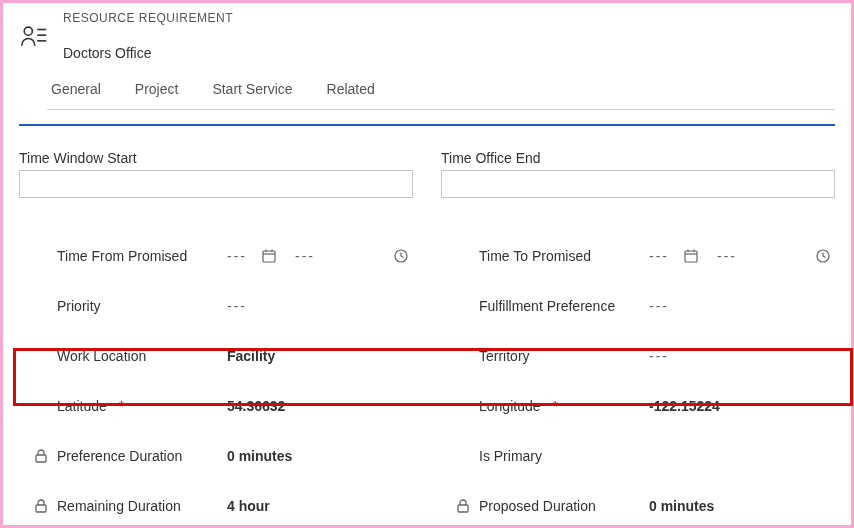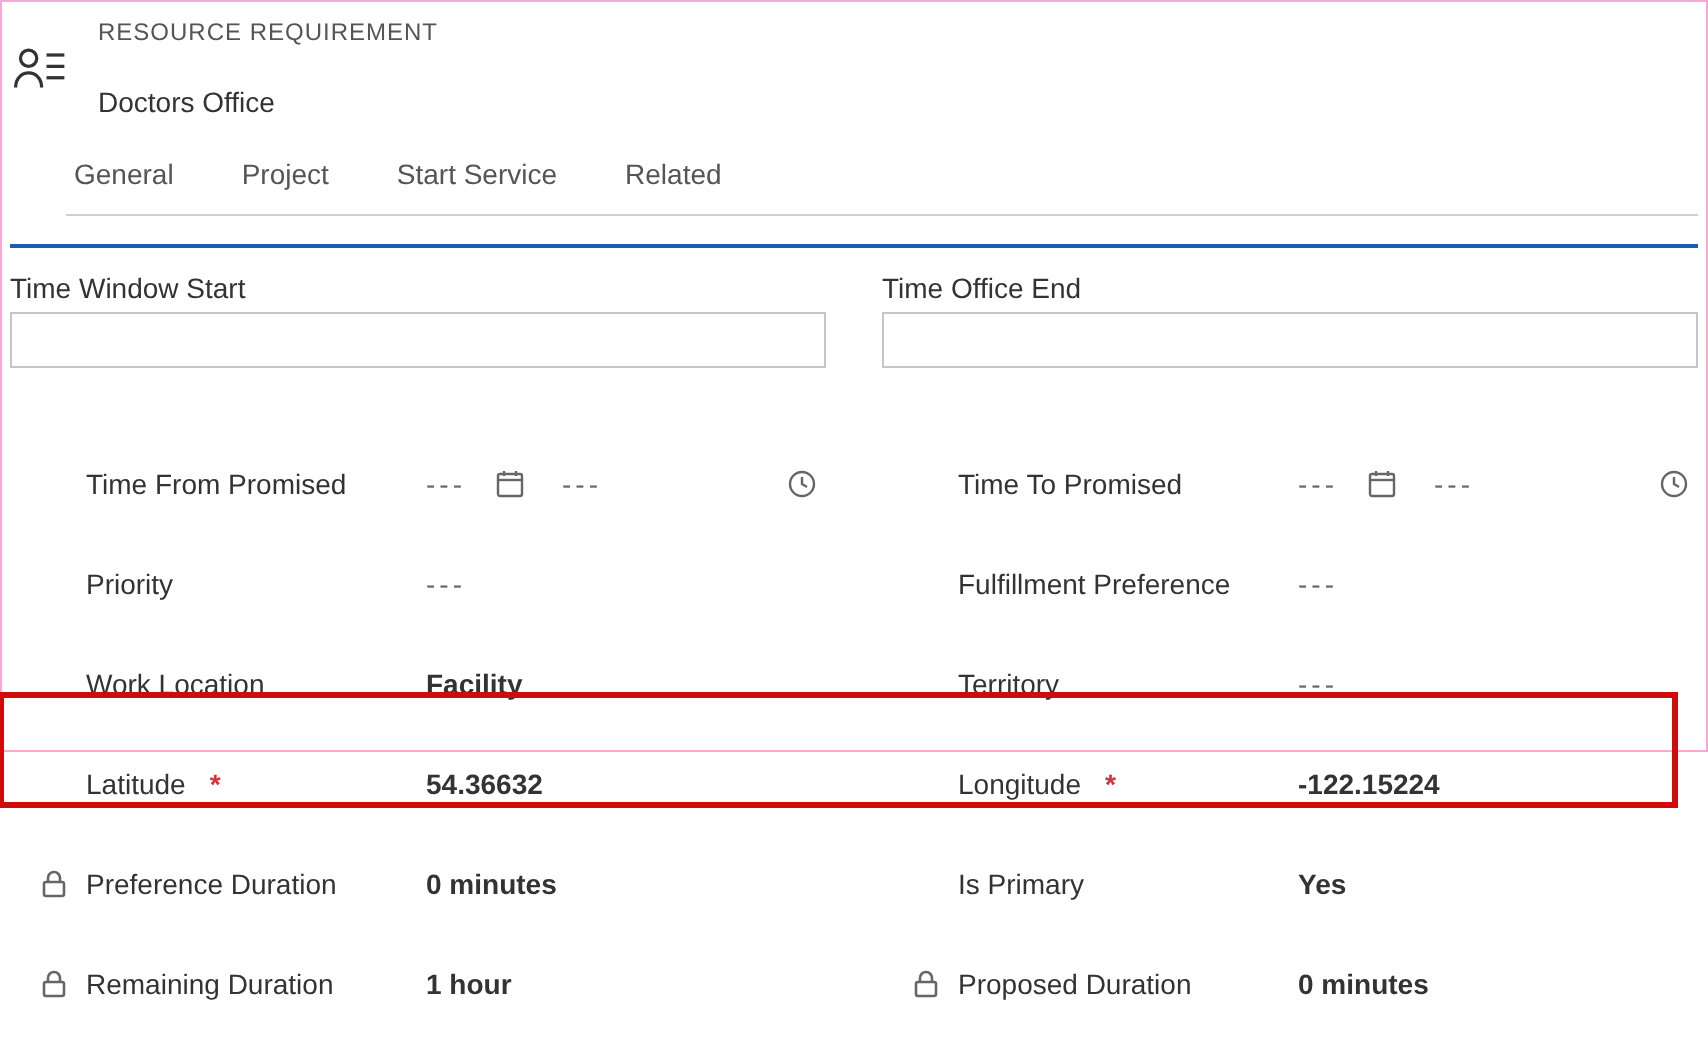--- a/index.html
+++ b/index.html
@@ -5,34 +5,34 @@
   * { box-sizing: border-box; margin: 0; padding: 0; }
   body {
     font-family: "Segoe UI", Arial, sans-serif;
     font-size: 14px;
     color: #333;
     background: #fff;
     width: 854px;
     height: 528px;
     overflow: hidden;
   }
-  .page { border: 1px solid #f9a8d4; padding: 0 4px 12px; height: 376px; }
+  .page { border: 3px solid #f9a8d4; padding: 0 16px 12px; height: 528px; }
   .header { display: flex; align-items: center; padding: 8px 0 10px; }
   .header-icon { width: 30px; height: 30px; margin-right: 14px; display:flex; align-items:center; justify-content:center; color:#333; }
   .header-text { display: flex; flex-direction: column; }
   .entity-type { font-size: 12px; letter-spacing: .5px; color: #555; text-transform: uppercase; }
   .record-title { font-size: 14px; font-weight: 400; color: #333; margin-top: 20px; }
   .tabs { display: flex; gap: 30px; border-bottom: 1px solid #d0d0d0; padding: 0 2px; margin-left: 28px; }
   .tab { padding: 10px 2px 12px; border: none; background: none; font: inherit; color: #555; cursor: pointer; position: relative; }
   .tab.active { color: #333; font-weight: 600; }
   .tab.active::after { content:""; position:absolute; left:0; right:0; bottom:-1px; height:3px; background:#1a5fb4; }
   .tab-underline { height: 2px; background:#1a5fb4; margin: 14px 0 12px; }
   .columns { display: flex; gap: 28px; }
   .col { flex: 1; }
-  .section-label { font-size: 14px; color: #333; margin-bottom: 4px; }
+  .section-label { font-size: 14px; color: #333; margin-bottom: 4px; margin-top: 12px; }
   .section-input { width: 100%; height: 28px; border: 1px solid #c6c6c6; padding: 2px 6px; font: inherit; }
   .fields { margin-top: 16px; }
   .field-row { display: flex; align-items: flex-end; min-height: 50px; padding: 0 4px 0 14px; }
   .field-label-wrap { width: 182px; display:flex; align-items:center; gap:6px; }
   .lock-col { width: 18px; color:#777; display:flex; align-items:center; }
   .field-label { color:#333; }
   .req-mark { color:#d13438; margin-left:6px; font-weight:600; }
   .field-value-wrap { flex: 1; display:flex; align-items:center; gap:14px; padding-left: 12px;}
   .field-value { color:#333; }
   .field-value.bold { font-weight:600; }
@@ -155,21 +155,21 @@
             <div class="field-label-wrap">
               <span class="lock-col">
                 <svg class="icon-svg" viewBox="0 0 16 16" fill="none" stroke="#666" stroke-width="1.3">
                   <rect x="3" y="7" width="10" height="7" rx="1"></rect>
                   <path d="M5 7V5a3 3 0 0 1 6 0v2"></path>
                 </svg>
               </span>
               <span class="field-label">Remaining Duration</span>
             </div>
             <div class="field-value-wrap">
-              <span class="field-value bold">1 hour</span>
+              <span class="field-value bold">4 hour</span>
             </div>
           </div>
         </div>
     </div>
 
     <div class="col">
       <div class="section-label">Time Office End</div>
       <input class="section-input" value="" style="">
       <div class="fields" id="right-fields">
           <div class="field-row">
@@ -225,23 +225,20 @@
             </div>
             <div class="field-value-wrap">
               <span class="field-value bold">-122.15224</span>
             </div>
           </div>
           <div class="field-row">
             <div class="field-label-wrap">
               <span class="lock-col"></span>
               <span class="field-label">Is Primary</span>
             </div>
-            <div class="field-value-wrap">
-              <span class="field-value bold">Yes</span>
-            </div>
           </div>
           <div class="field-row">
             <div class="field-label-wrap">
               <span class="lock-col">
                 <svg class="icon-svg" viewBox="0 0 16 16" fill="none" stroke="#666" stroke-width="1.3">
                   <rect x="3" y="7" width="10" height="7" rx="1"></rect>
                   <path d="M5 7V5a3 3 0 0 1 6 0v2"></path>
                 </svg>
               </span>
               <span class="field-label">Proposed Duration</span>

